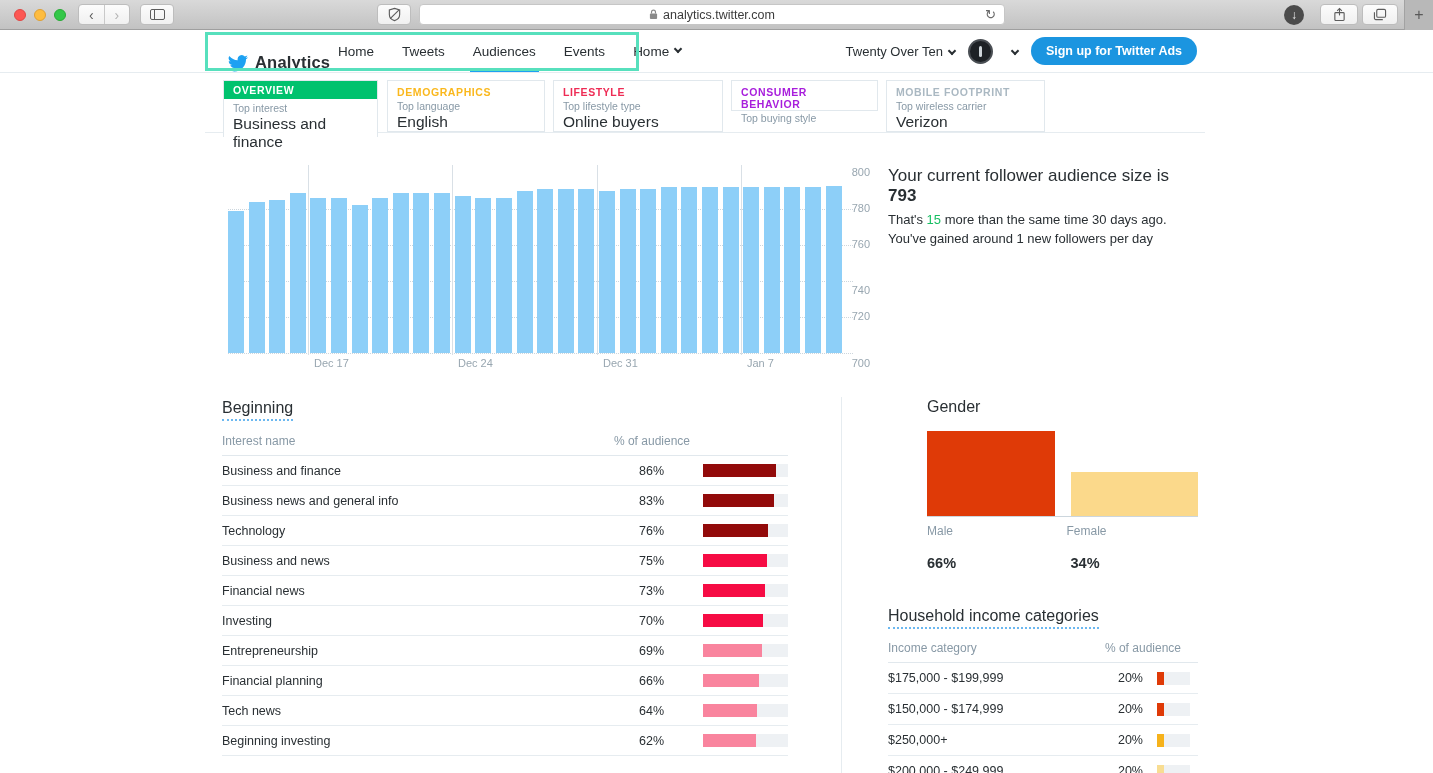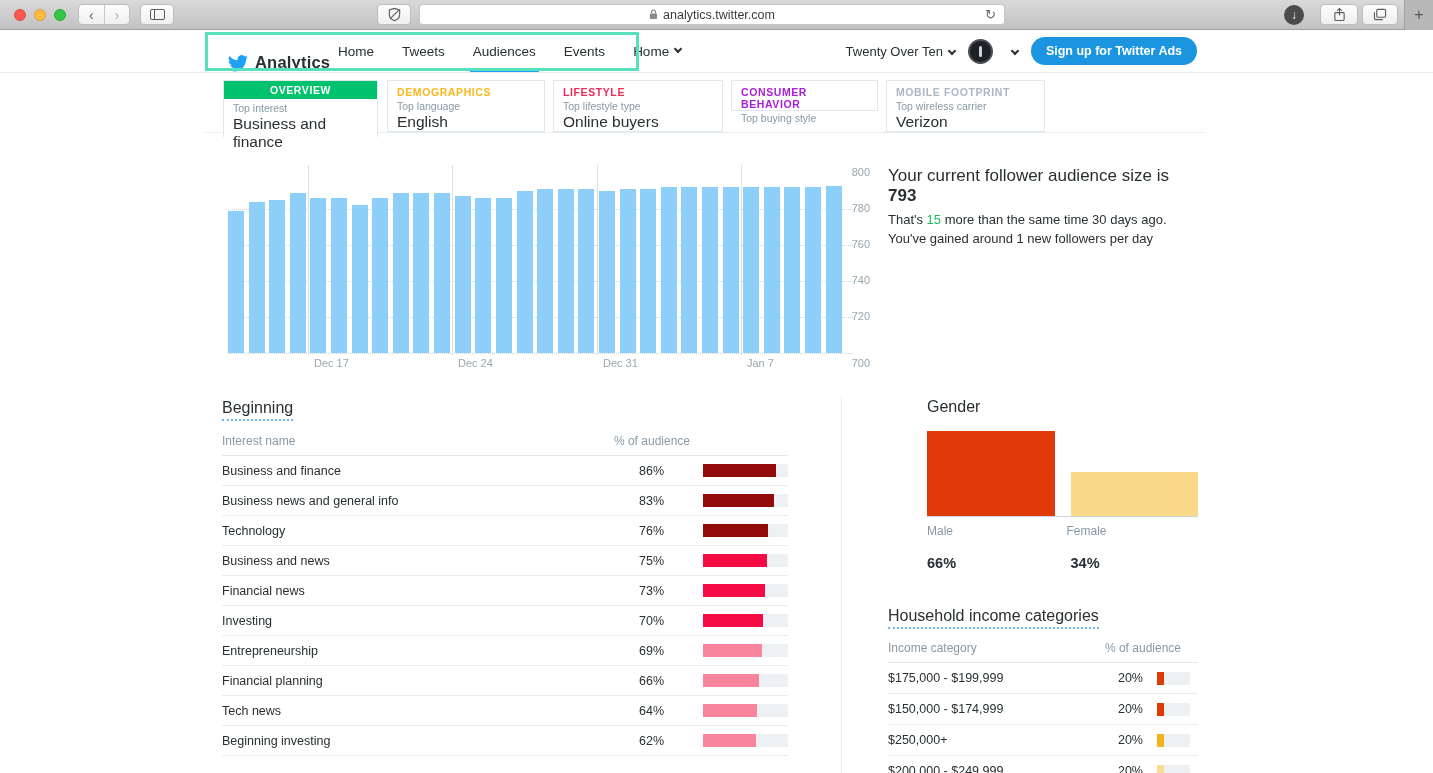--- a/index.html
+++ b/index.html
@@ -204,21 +204,21 @@
           <i></i>
         </span>
       <span class="chev-only"><span class="chev"></span></span>
       <button class="signup-btn">Sign up for Twitter Ads</button>
     </div>
   </div>
 
   <div class="cards-line"></div>
   <div id="cards">
       <div class="card selected" style="left: 223px; width: 155px; height: 57px;">
-        <div class="chead" style="background: rgb(0, 194, 110); text-align: center;">OVERVIEW</div>
+        <div class="chead" style="background: rgb(0, 194, 110);">OVERVIEW</div>
         <div class="csub">Top interest</div>
         <div class="cval">Business and finance</div>
       </div>
       <div class="card" style="left: 387px; width: 158px; height: 52px;">
         <div class="chead" style="color: rgb(250, 184, 30);">DEMOGRAPHICS</div>
         <div class="csub">Top language</div>
         <div class="cval">English</div>
       </div>
       <div class="card" style="left: 553px; width: 170px; height: 52px;">
         <div class="chead" style="color: rgb(238, 44, 85);">LIFESTYLE</div>
@@ -274,21 +274,21 @@
         <div class="bar" style="height: 165.6px; background: rgb(141, 207, 248);"></div>
         <div class="bar" style="height: 165.6px; background: rgb(141, 207, 248);"></div>
         <div class="bar" style="height: 165.6px; background: rgb(141, 207, 248);"></div>
         <div class="bar" style="height: 165.6px; background: rgb(141, 207, 248);"></div>
         <div class="bar" style="height: 165.6px; background: rgb(141, 207, 248);"></div>
         <div class="bar" style="height: 167.4px; background: rgb(141, 207, 248);"></div>
       </div>
       <span class="ylab" style="top: 6px;">800</span>
       <span class="ylab" style="top: 42px;">780</span>
       <span class="ylab" style="top: 78px;">760</span>
-      <span class="ylab" style="top: 114px;">740</span>
+      <span class="ylab" style="top: 124px;">740</span>
       <span class="ylab" style="top: 150px;">720</span>
       <span class="ylab" style="top: 197px;">700</span>
       <span class="xlab" style="left: 86px;">Dec 17</span>
       <span class="xlab" style="left: 230px;">Dec 24</span>
       <span class="xlab" style="left: 375px;">Dec 31</span>
       <span class="xlab" style="left: 519px;">Jan 7</span>
     </div>
 
   <div class="fsummary">
     <div class="fs1"><span>Your current follower audience size is </span><b>793</b></div>

